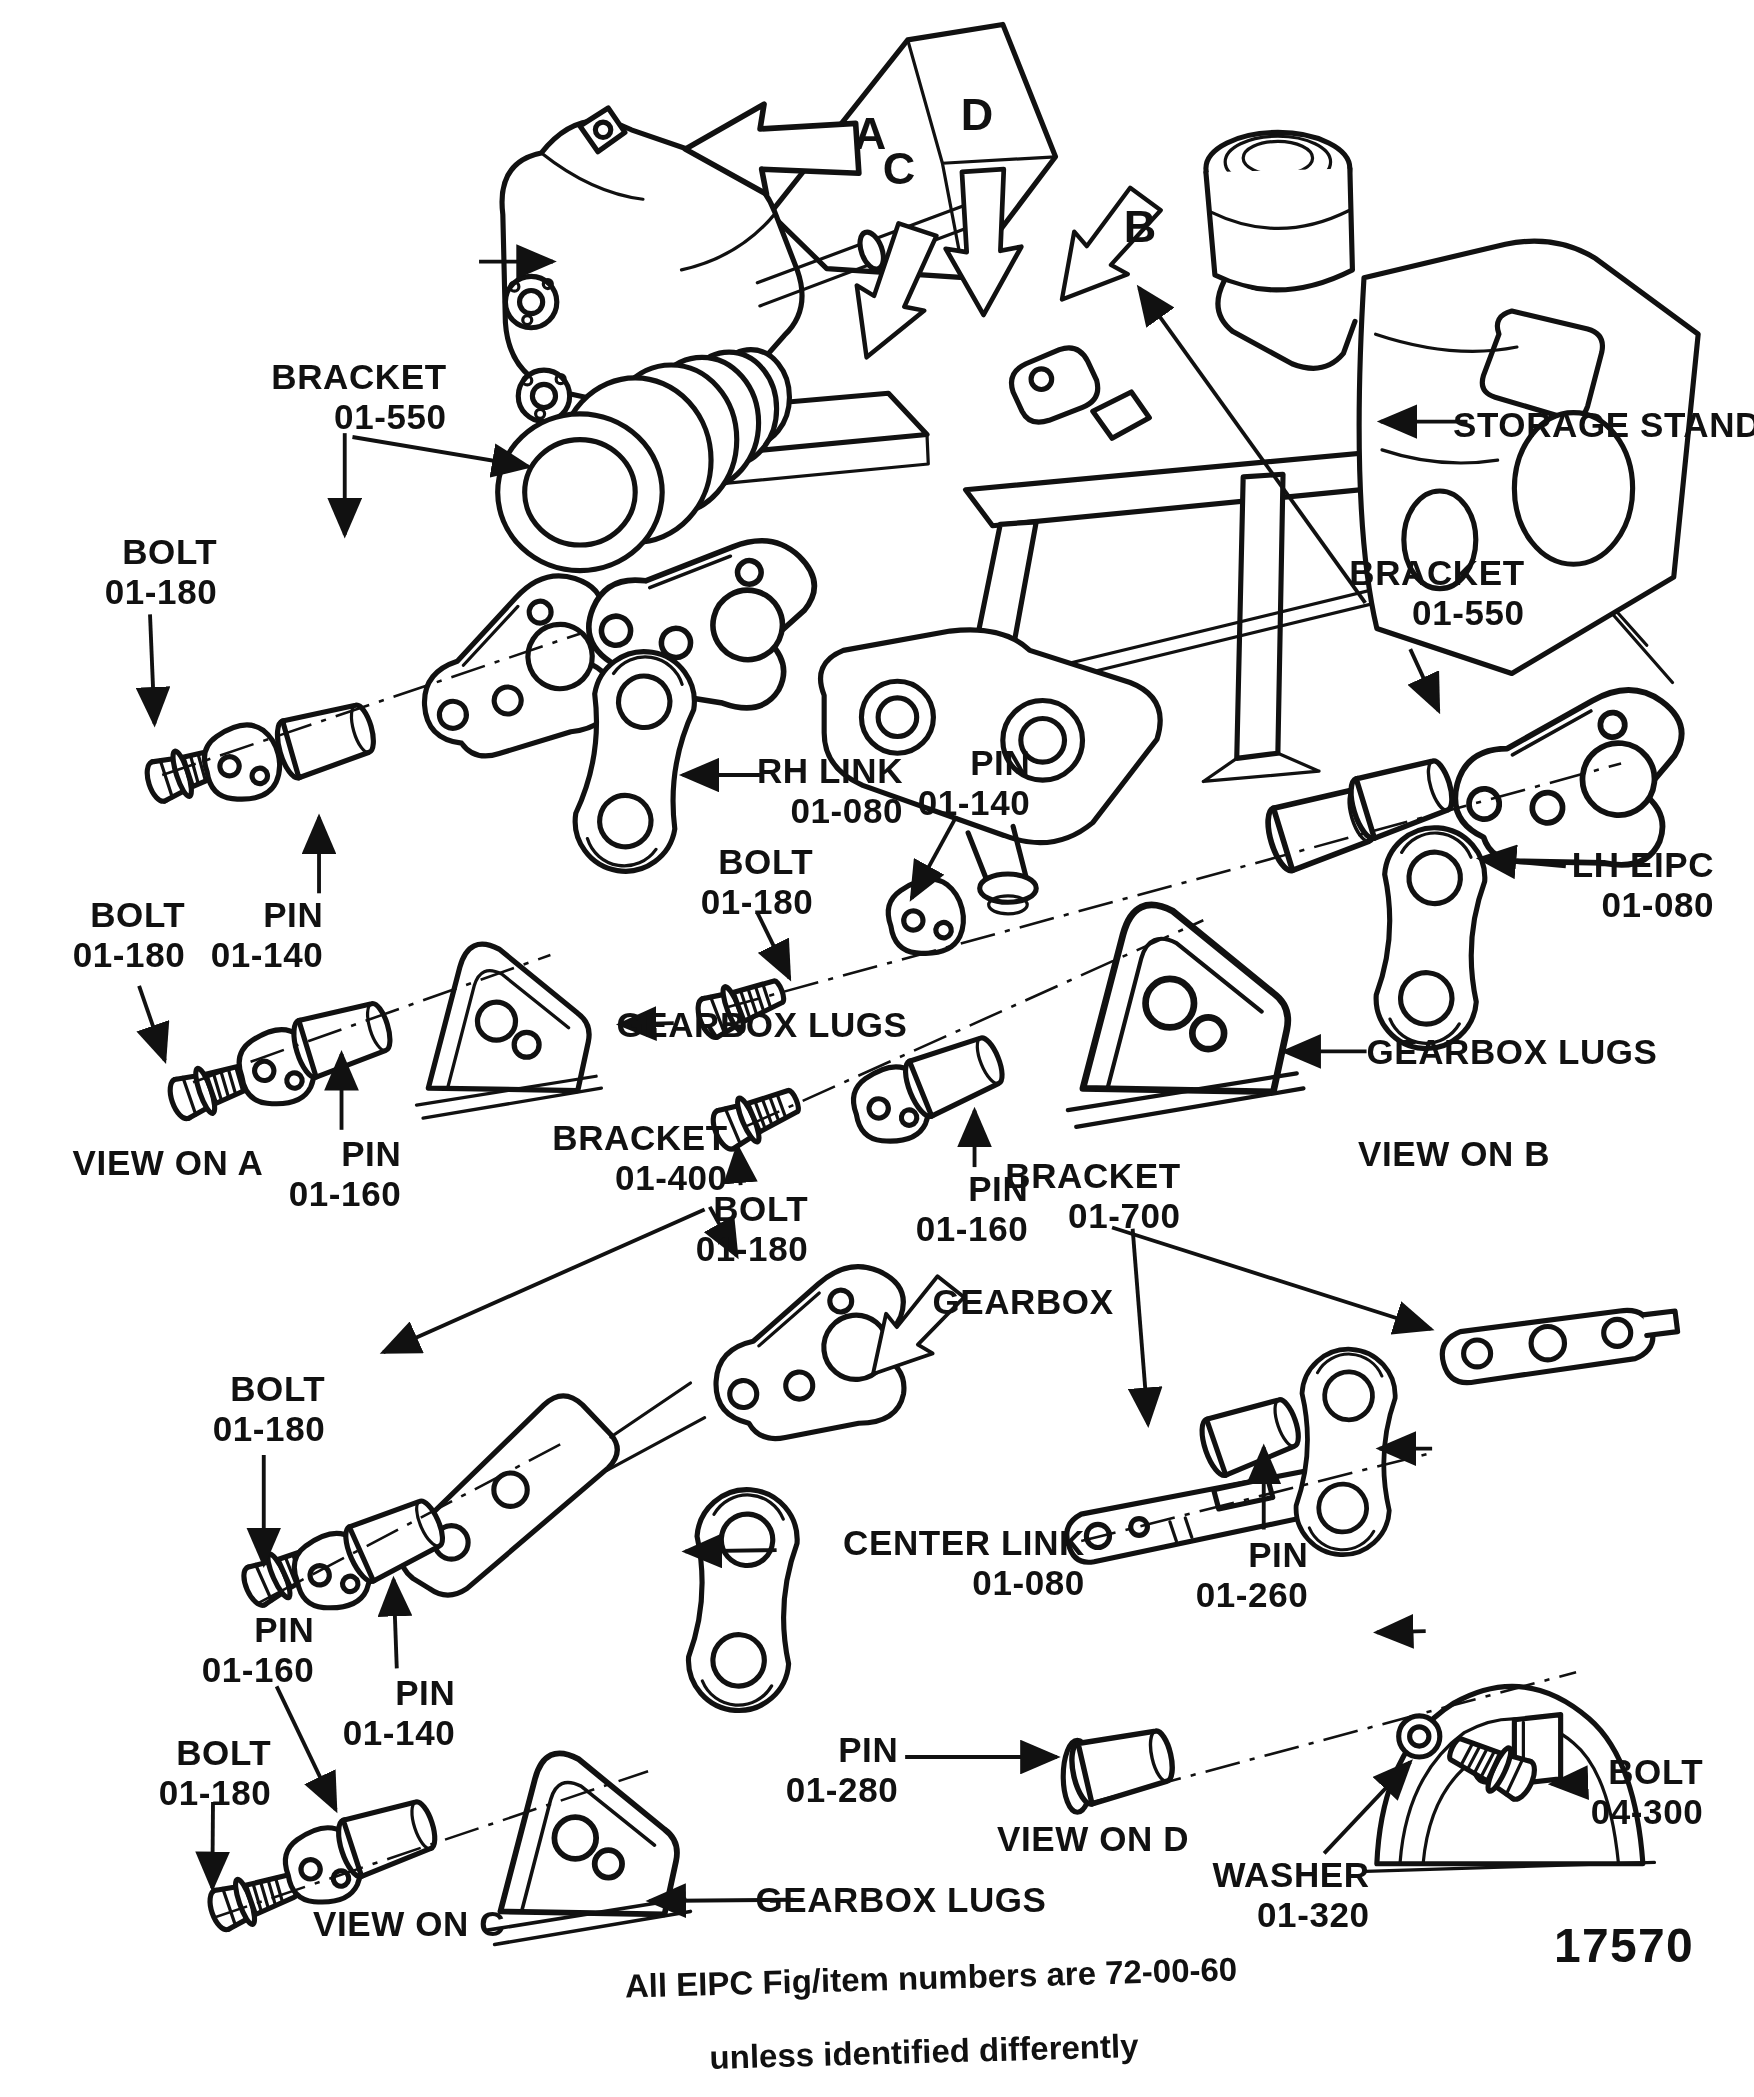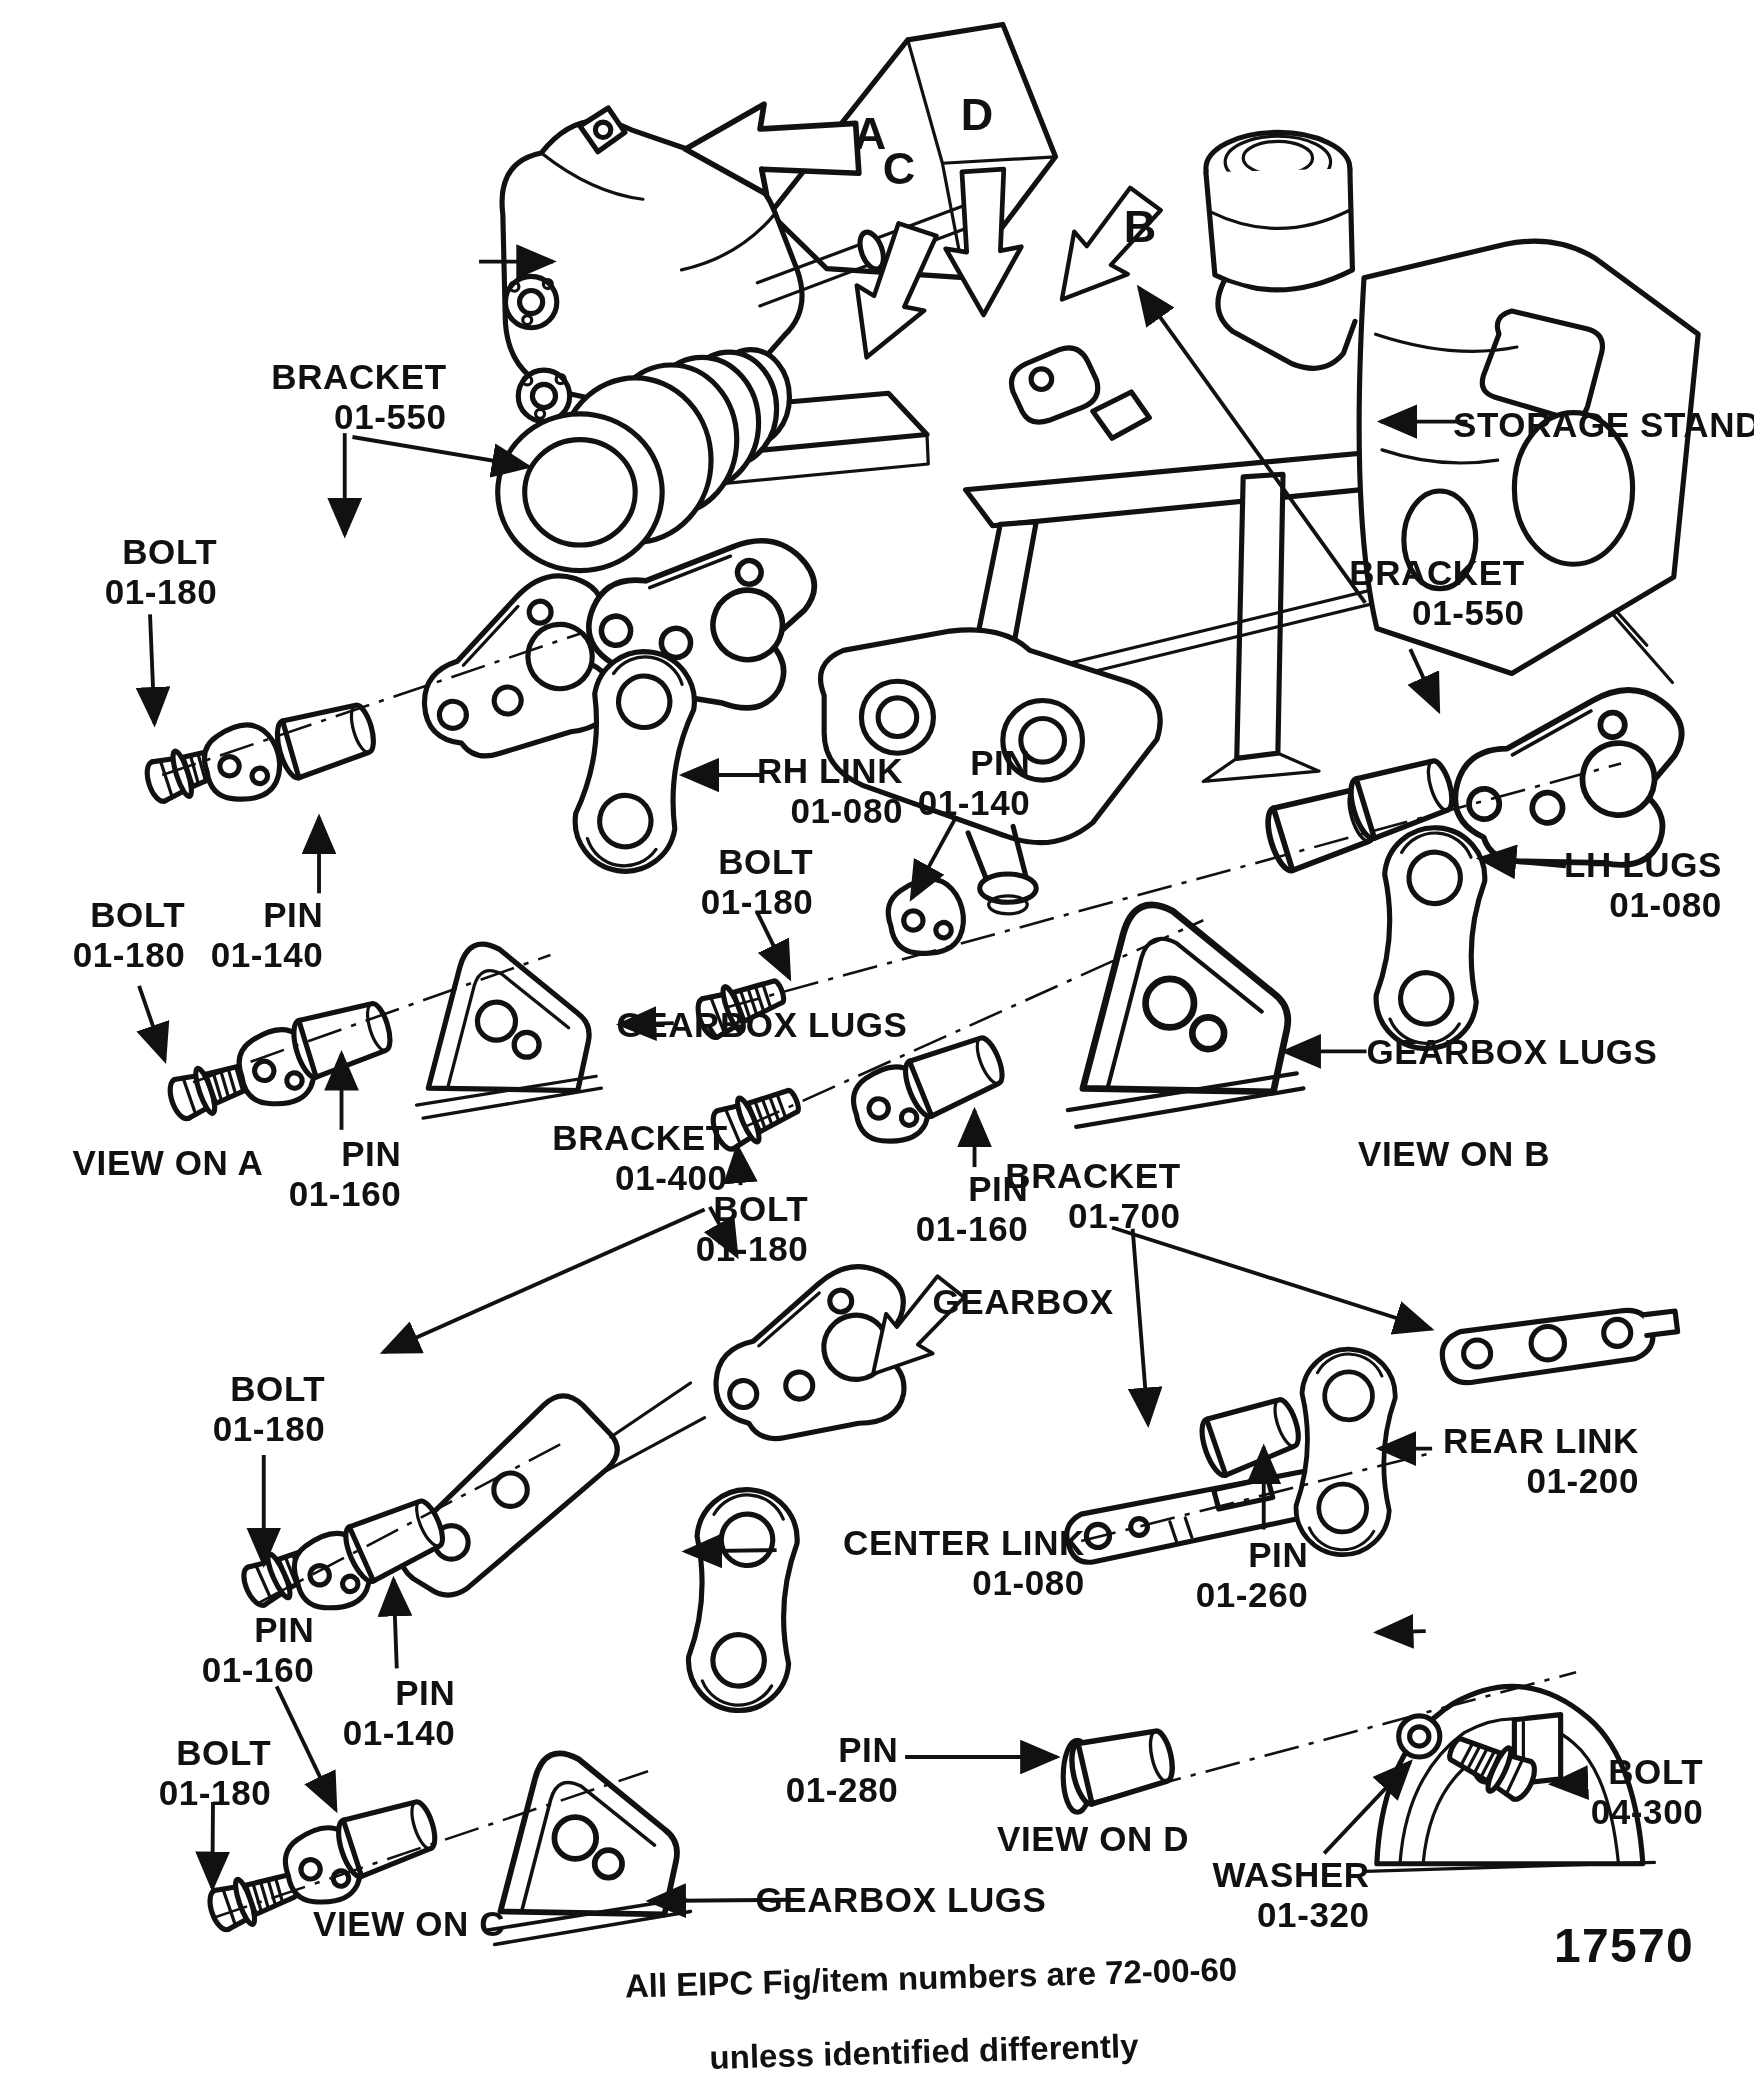--- a/index.html
+++ b/index.html
@@ -299,21 +299,21 @@
 </div>
 <div class="lbl" style="left:757px;top:842px">
   <div>BOLT</div>
   <div>01-180</div>
 </div>
 <div class="lbl" style="left:1437px;top:553px">
   <div>BRACKET</div>
   <div>01-550</div>
 </div>
 <div class="lbl" style="left:1643px;top:845px">
-  <div>LH LUGS</div>
+  <div>LH EIPC</div>
   <div>01-080</div>
 </div>
 <div class="lbl" style="left:762px;top:1005px">GEARBOX LUGS</div>
 <div class="lbl" style="left:129px;top:895px">
   <div>BOLT</div>
   <div>01-180</div>
 </div>
 <div class="lbl" style="left:267px;top:895px">
   <div>PIN</div>
   <div>01-140</div>
@@ -335,24 +335,20 @@
   <div>PIN</div>
   <div>01-160</div>
 </div>
 <div class="lbl" style="left:1023px;top:1282px">GEARBOX</div>
 <div class="lbl" style="left:1093px;top:1156px">
   <div>BRACKET</div>
   <div>01-700</div>
 </div>
 <div class="lbl" style="left:1454px;top:1134px">VIEW ON B</div>
 <div class="lbl" style="left:1512px;top:1032px">GEARBOX LUGS</div>
-<div class="lbl" style="left:1541px;top:1421px">
-  <div>REAR LINK</div>
-  <div>01-200</div>
-</div>
 <div class="lbl" style="left:1252px;top:1535px">
   <div>PIN</div>
   <div>01-260</div>
 </div>
 <div class="lbl" style="left:964px;top:1523px">
   <div>CENTER LINK</div>
   <div>01-080</div>
 </div>
 <div class="lbl" style="left:842px;top:1730px">
   <div>PIN</div>

